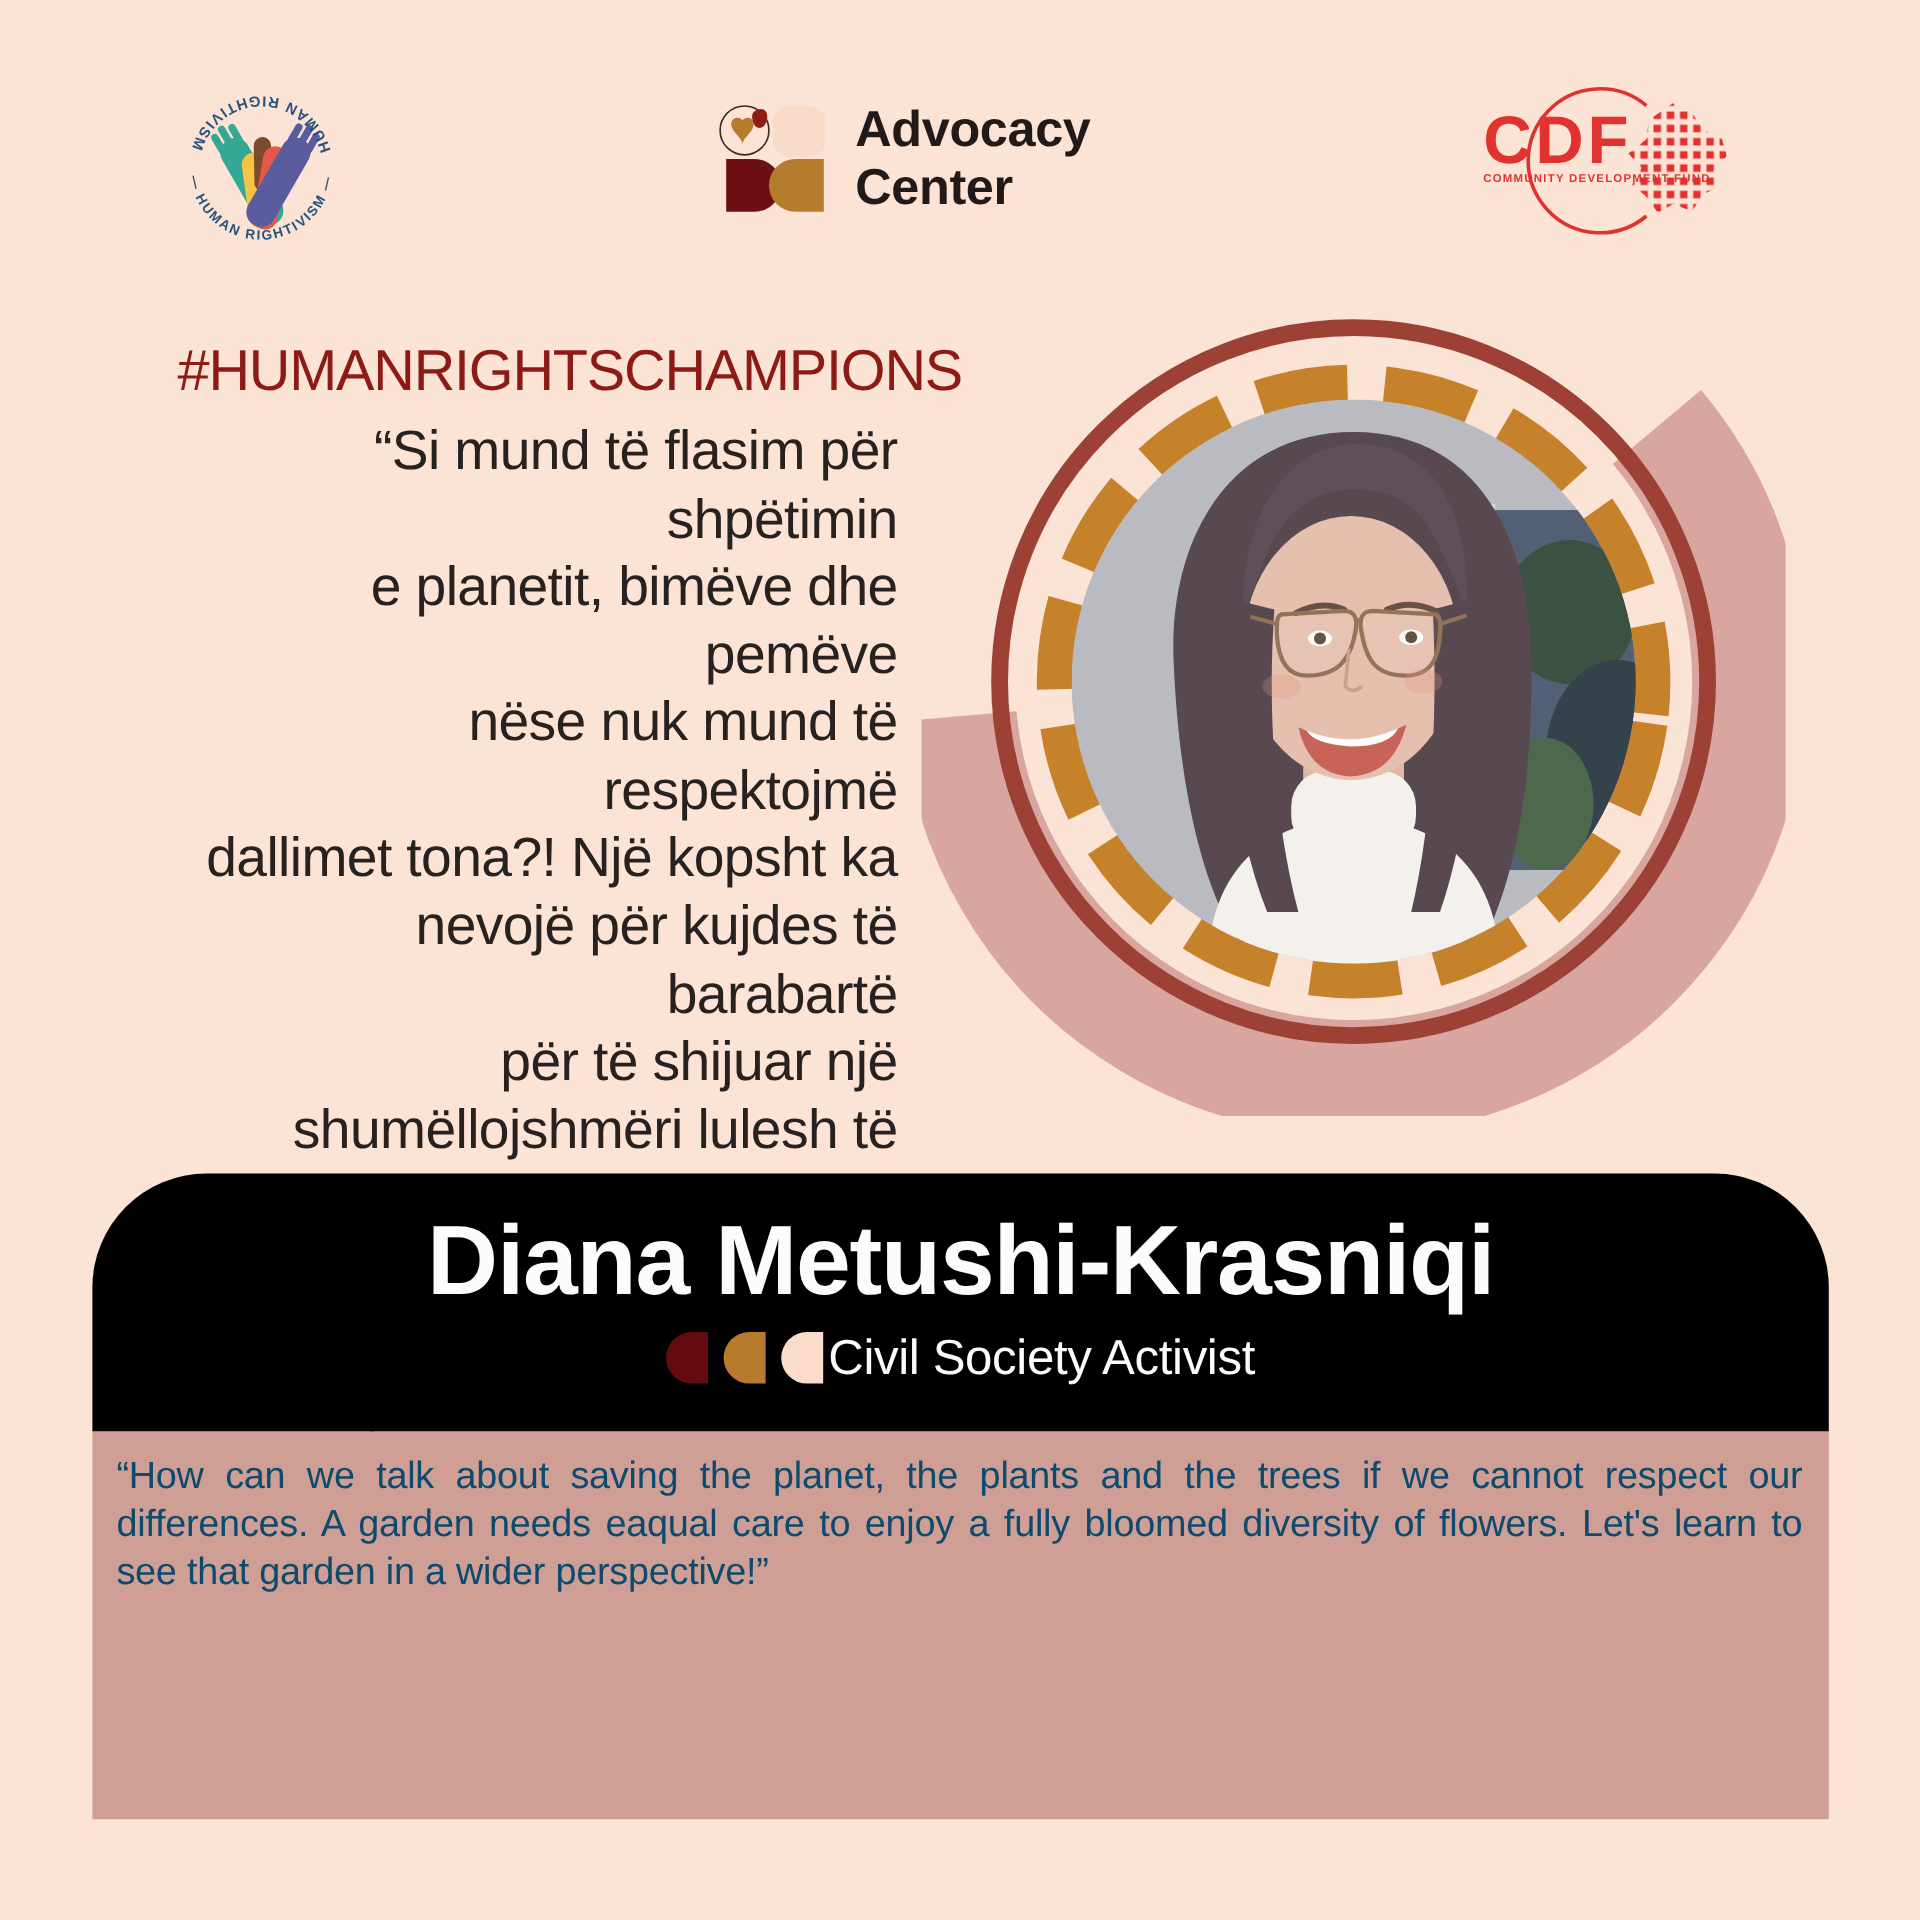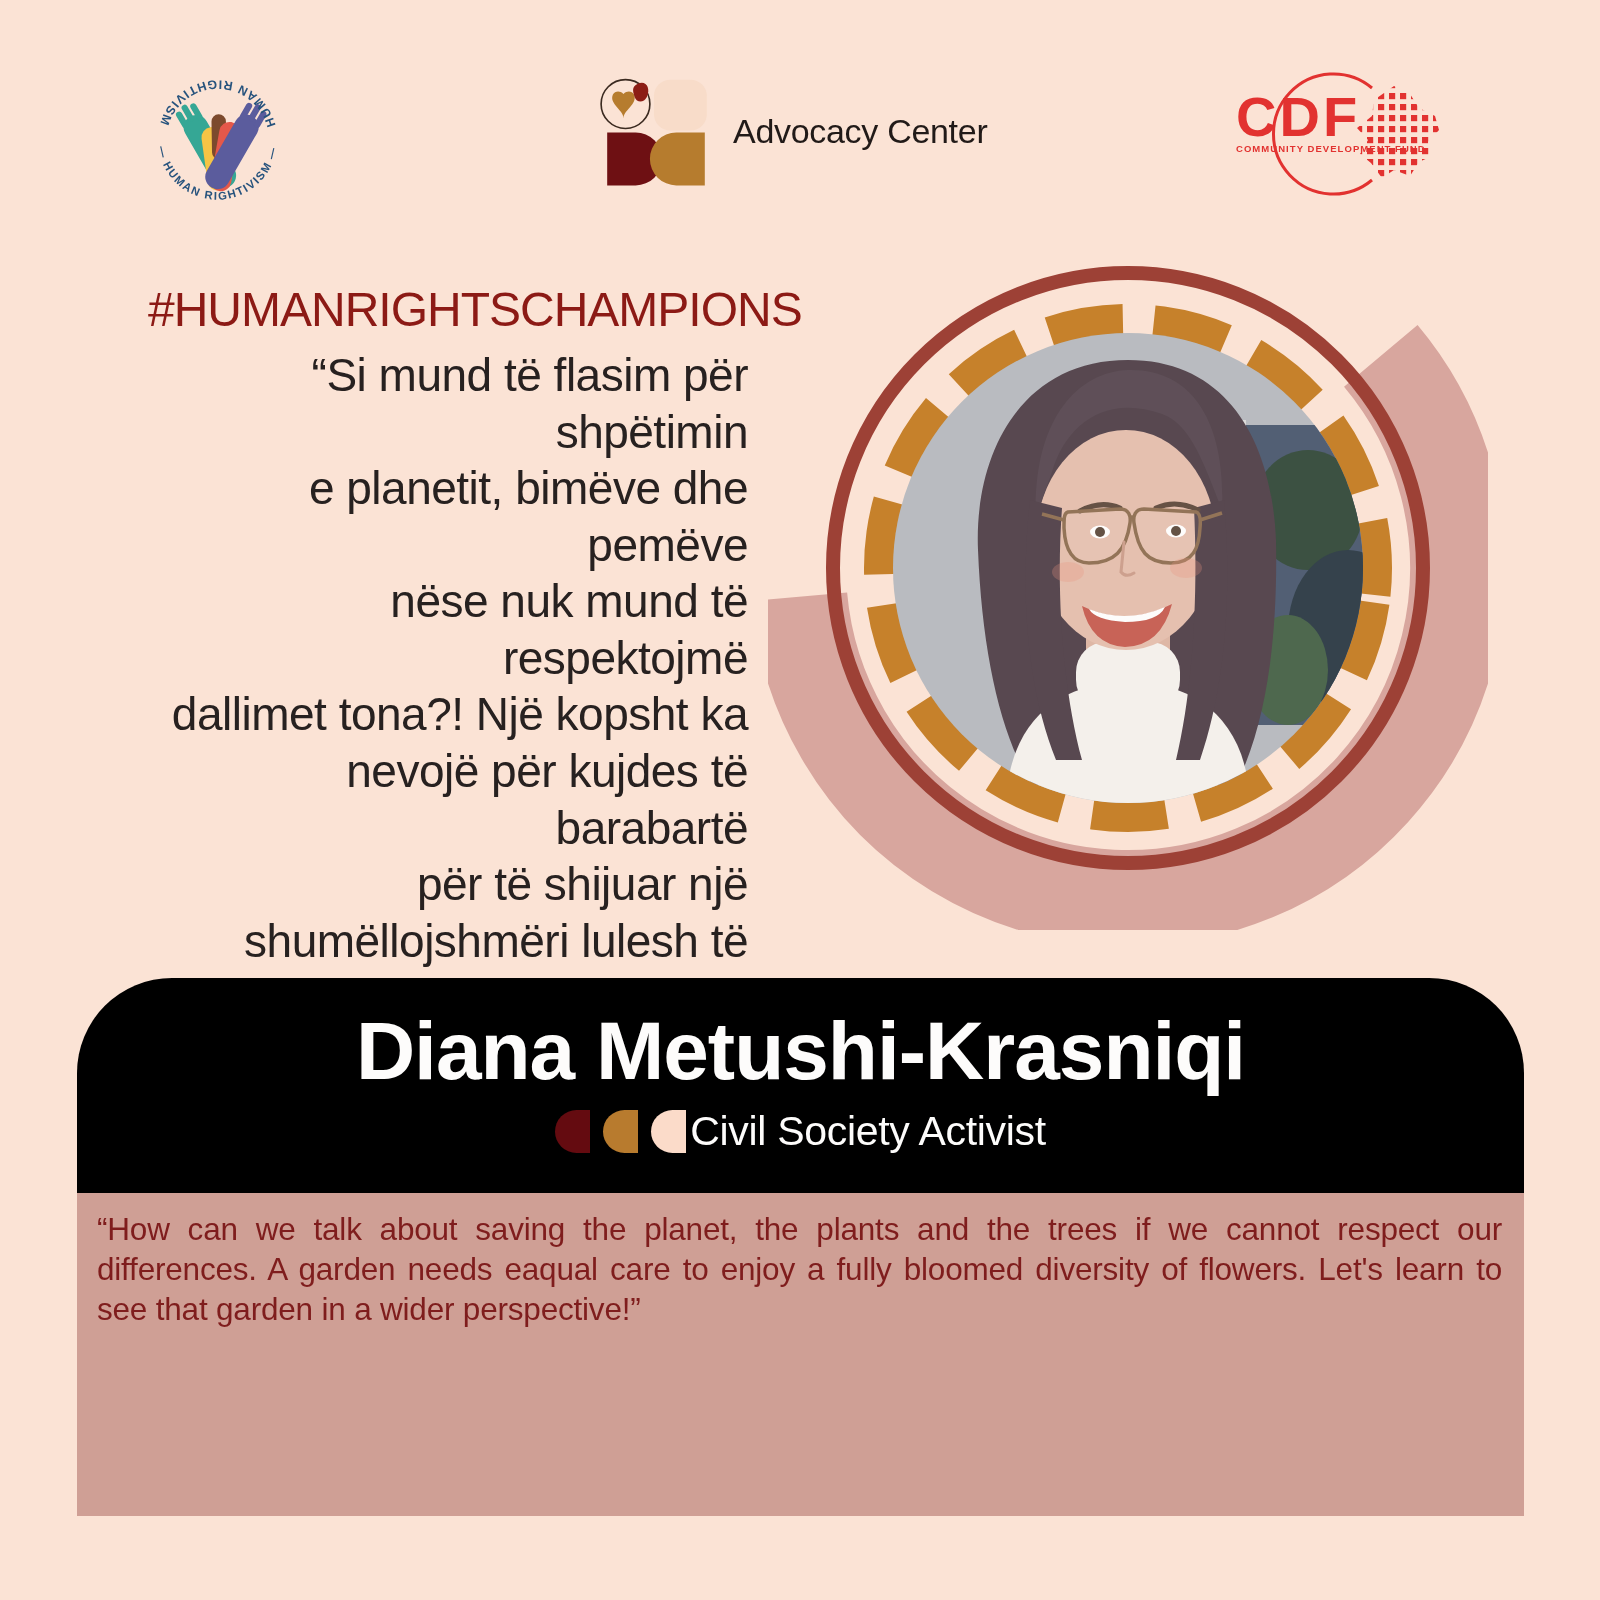--- a/index.html
+++ b/index.html
@@ -3,21 +3,21 @@
 <meta charset="utf-8">
 <style>
   html,body{margin:0;padding:0;background:#fbe3d5;}
   .poster{position:relative;width:1600px;height:1600px;background:#fbe3d5;overflow:hidden;
           font-family:"Liberation Sans",sans-serif;}
 
   
   .hr-logo{position:absolute;left:130px;top:50px;width:175px;height:180px;}
   .acdc-logo{position:absolute;left:595px;top:72px;width:400px;height:120px;display:flex;align-items:center;}
   .acdc-text{margin-left:16px;color:#211a18;line-height:1.15;}
-  .acdc-line1{font-size:34px;font-weight:normal;letter-spacing:-0.3px;}
+  .acdc-line1{font-size:42px;font-weight:bold;letter-spacing:-0.3px;}
   .acdc-line2{font-size:31px;letter-spacing:-0.3px;}
   .acdc-line2 .bold{font-weight:bold;}
   .cdf-logo{position:absolute;left:1222px;top:58px;width:225px;height:150px;}
 
   
   .hero-text{position:absolute;left:148px;top:282px;width:600px;}
   .hashtag{font-size:48px;letter-spacing:-1px;color:#8c1a15;text-align:center;white-space:nowrap;}
   .quote-sq{margin-top:10px;font-size:46px;line-height:1.23;letter-spacing:-0.5px;color:#272120;
             text-align:right;white-space:pre-line;}
 
@@ -32,21 +32,21 @@
   .sub-shapes{display:flex;gap:13px;}
   .sub-shape{width:35px;height:43px;border-radius:22px 0 0 22px;}
   .shape-1{background:#640b10;}
   .shape-2{background:#b87b2e;}
   .shape-3{background:#fbdbc9;}
   .banner-role{font-size:41px;letter-spacing:-0.3px;}
 
   
   .quote-panel{position:absolute;left:77px;top:1193px;width:1447px;height:323px;background:#cf9f95;
                box-sizing:border-box;padding:16px 22px 0 20px;display:flex;gap:32px;}
-  .quote-col{flex:1;font-size:31.5px;line-height:1.27;letter-spacing:-0.2px;color:#7f1d1d;
+  .quote-col{flex:1;font-size:31.5px;line-height:1.27;letter-spacing:-0.2px;color:#0c4a6e;
              text-align:justify;}
 </style>
 </head>
 <body>
 
 <div class="poster">
 
   <svg class="hr-logo" viewBox="0 0 170 170">
     <defs>
       <path id="hrArcBottom" d="M 27 85 A 58 58 0 0 0 143 85"></path>

